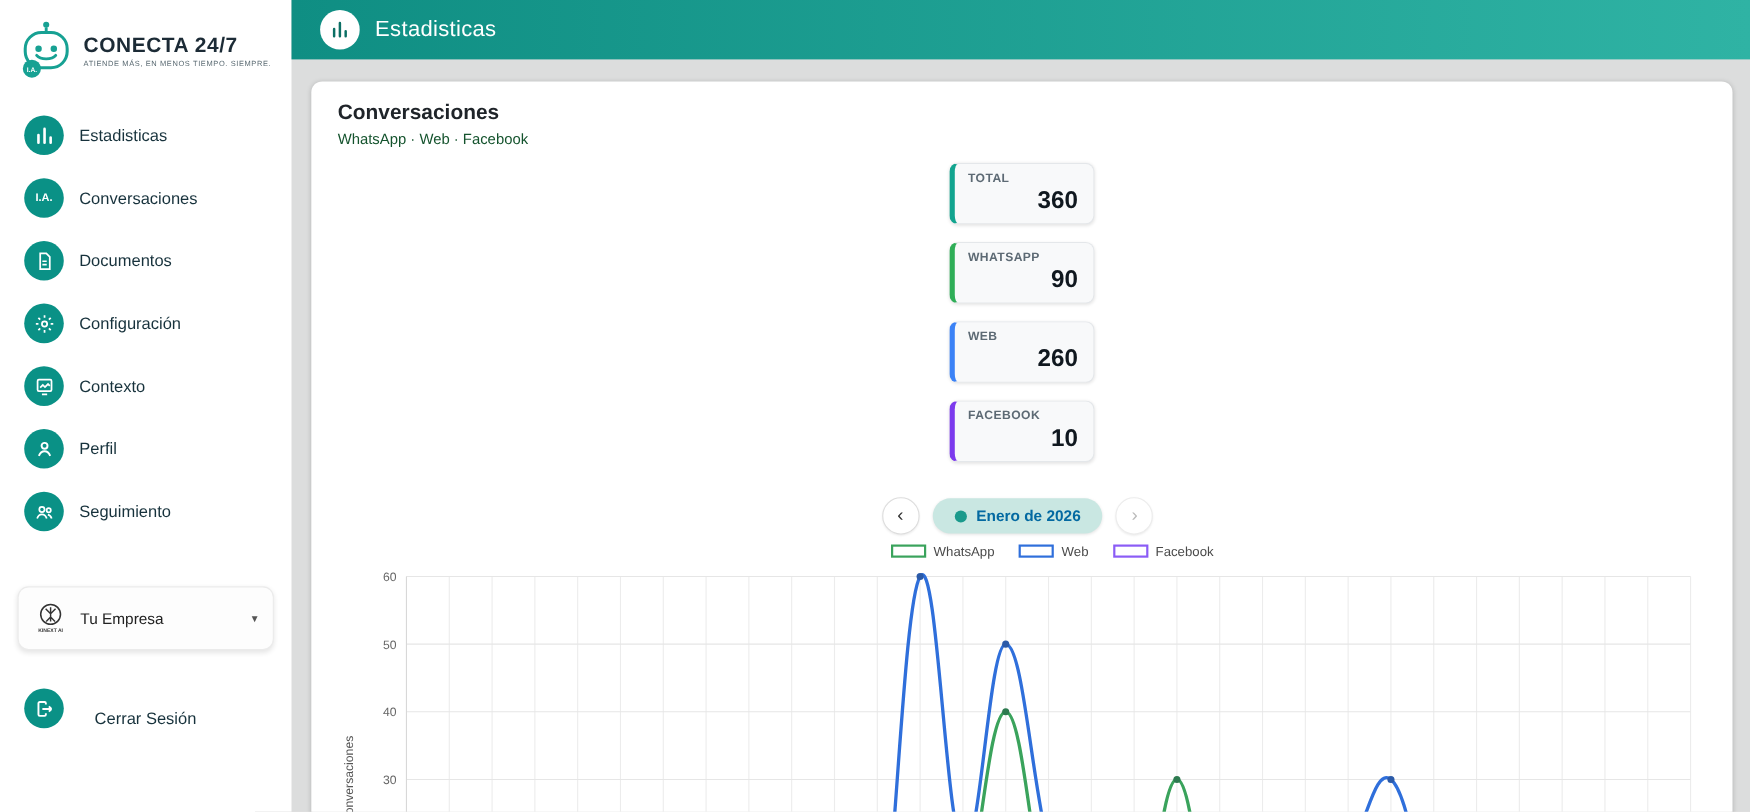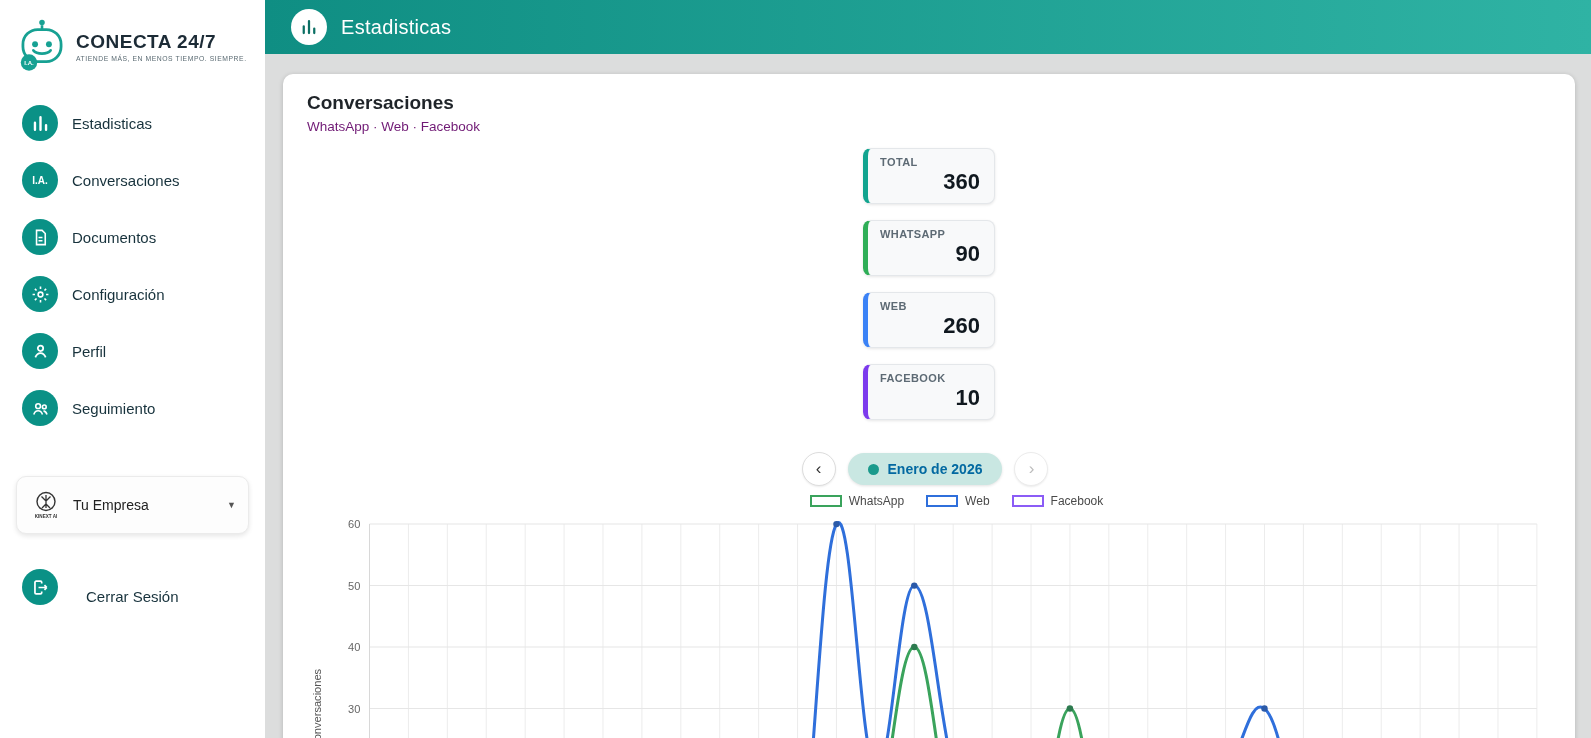--- a/index.html
+++ b/index.html
@@ -23,21 +23,21 @@
 
   
   .main { flex:1; display:flex; flex-direction:column; min-width:0; }
   .topbar { height:54px; background:linear-gradient(90deg,#0f8e83,#2fb3a4); display:flex; align-items:center; gap:14px; padding:0 26px; flex-shrink:0; }
   .topbar-ic { width:36px; height:36px; border-radius:50%; background:#ffffff; display:flex; align-items:center; justify-content:center; }
   .topbar-ic svg { width:18px; height:18px; }
   .topbar-title { color:#ffffff; font-size:20px; font-weight:normal; letter-spacing:.3px; }
   .content { flex:1; padding:20px 16px 20px 18px; }
   .panel { background:#ffffff; border-radius:10px; height:100%; padding:18px 24px 10px 24px; box-shadow:0 1px 5px rgba(0,0,0,.18); }
   .panel-title { font-size:19px; font-weight:bold; color:#1f2429; }
-  .panel-subtitle { font-size:13.5px; color:#701a75; margin-top:5px; }
+  .panel-subtitle { font-size:13.5px; color:#14532d; margin-top:5px; }
 
   
   .stats-row { display:flex; align-items:center; gap:16px; margin-top:14px;flex-direction:column; }
   .stat-card { background:#f8f9fa; border:1px solid #e4e7ea; border-left:5px solid var(--c,#14b8a6); border-radius:8px; padding:7px 14px 8px 12px; min-width:132px; box-shadow:0 1px 3px rgba(0,0,0,.10); }
   .stat-label { font-size:11px; font-weight:bold; color:#5d6a74; letter-spacing:.4px; }
   .stat-value { font-size:22px; font-weight:bold; color:#10181f; margin-top:1px;text-align:right; }
   .spacer { flex:1; }
   .date-nav { display:flex; align-items:center; gap:12px; margin-right:8px; }
   .nav-btn { width:34px; height:34px; border-radius:50%; background:#fff; border:1px solid #ddd; display:flex; align-items:center; justify-content:center; font-size:17px; color:#333; cursor:pointer; box-shadow:0 1px 2px rgba(0,0,0,.08); }
   .nav-btn.next { color:#bcbcbc; border-color:#ececec; }
@@ -100,20 +100,30 @@
         <span class="nav-label">Documentos</span>
       </div>
       <div class="nav-item">
         <span class="nav-ic">
           <svg viewBox="0 0 24 24" fill="none" stroke="#fff" stroke-width="2">
               <circle cx="12" cy="12" r="3"></circle>
               <path d="M12 2v3M12 19v3M2 12h3M19 12h3M4.9 4.9l2.1 2.1M17 17l2.1 2.1M19.1 4.9L17 7M7 17l-2.1 2.1"></path>
             </svg>
         </span>
         <span class="nav-label">Configuración</span>
+      </div>
+      <div class="nav-item">
+        <span class="nav-ic">
+          <svg viewBox="0 0 24 24" fill="none" stroke="#fff" stroke-width="2">
+              <rect x="4" y="4" width="16" height="13" rx="1.5"></rect>
+              <path d="M7 13l3-3 2.5 2.5L16 9l2 2"></path>
+              <path d="M9 21h6"></path>
+            </svg>
+        </span>
+        <span class="nav-label">Contexto</span>
       </div>
       <div class="nav-item">
         <span class="nav-ic">
           <svg viewBox="0 0 24 24" fill="none" stroke="#fff" stroke-width="2.2">
               <circle cx="12" cy="8" r="3.4"></circle>
               <path d="M5.5 19.5c1.4-3.6 3.9-5.3 6.5-5.3s5.1 1.7 6.5 5.3"></path>
             </svg>
         </span>
         <span class="nav-label">Perfil</span>
       </div>

